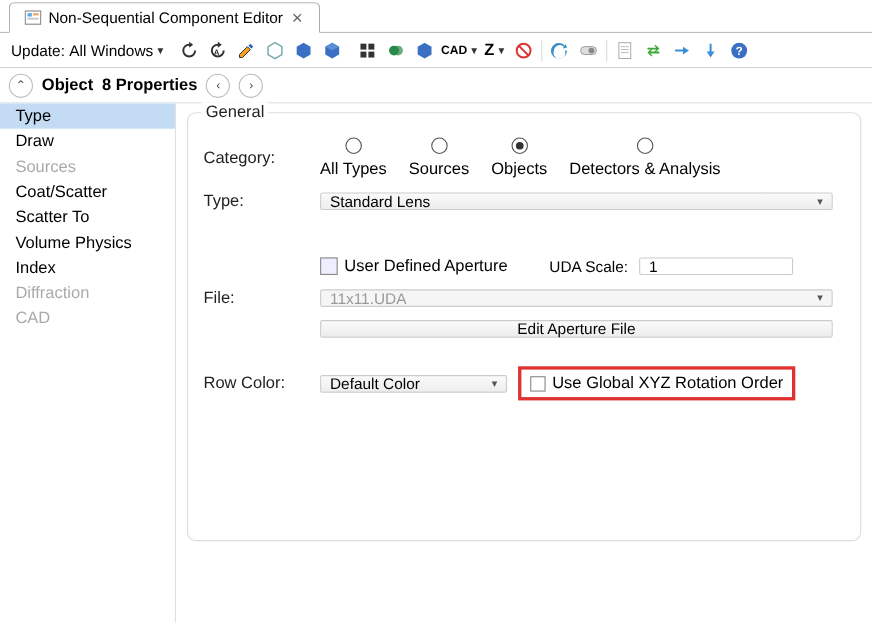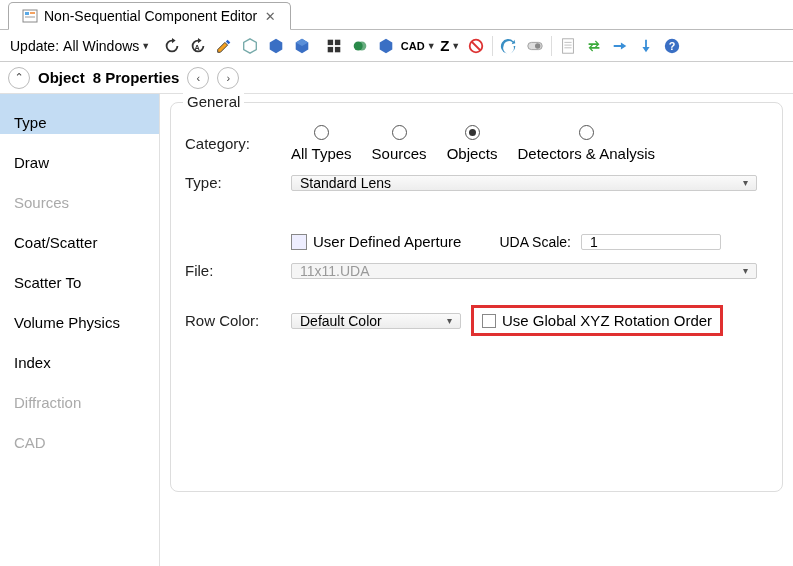--- a/index.html
+++ b/index.html
@@ -20,21 +20,21 @@
 .sep { width: 1px; height: 20px; background: #ddd; margin: 0 2px; }
 
 
 .header-bar { height: 32px; display: flex; align-items: center; padding: 0 8px; gap: 8px; background: #fff; border-bottom: 1px solid #e0e0e0; }
 .circ-btn { width: 22px; height: 22px; border: 1px solid #bbb; border-radius: 50%; display: flex; align-items: center; justify-content: center; cursor: pointer; font-size: 11px; color: #444; background: #fff; }
 .header-title { font-weight: 700; font-size: 15px; }
 
 
 .main { display: flex; height: calc(566px - 30px - 32px - 32px); }
 .sidebar { width: 160px; background: #fff; border-right: 1px solid #e0e0e0; padding-top: 0; }
-.side-item { padding: 20px 10px 3px 14px; font-size: 15px; cursor: pointer; }
+.side-item { padding: 3px 10px 3px 14px; font-size: 15px; cursor: pointer; }
 .side-item.selected { background: #c3dcf3; }
 .side-item.disabled { color: #aaa; cursor: default; }
 
 .content { flex: 1; padding: 8px 10px; }
 .fieldset { border: 1px solid #ddd; border-radius: 8px; padding: 8px 14px 20px 14px; position: relative; height: 390px; }
 .legend { position: absolute; top: -10px; left: 12px; background: #fff; padding: 0 4px; font-size: 15px; color: #222; }
 
 .row { display: flex; align-items: center; margin-bottom: 12px; gap: 10px; }
 .label { width: 96px; font-size: 15px; color: #222; }
 .radio-group { display: flex; gap: 20px; }
@@ -272,20 +272,24 @@
       </div>
 
       <div class="row">
         <div class="label">File:</div>
         <div class="select disabled" style="width:466px">
           <span>11x11.UDA</span>
           <span class="caret">▾</span>
         </div>
       </div>
 
+      <div class="row">
+        <div class="label"></div>
+        <div class="btn-wide">Edit Aperture File</div>
+      </div>
 
       <div style="height:14px"></div>
 
       <div class="row">
         <div class="label">Row Color:</div>
         <div class="select" style="width:170px">
           <span>Default Color</span>
           <span class="caret">▾</span>
         </div>
         <div class="highlight-box">

